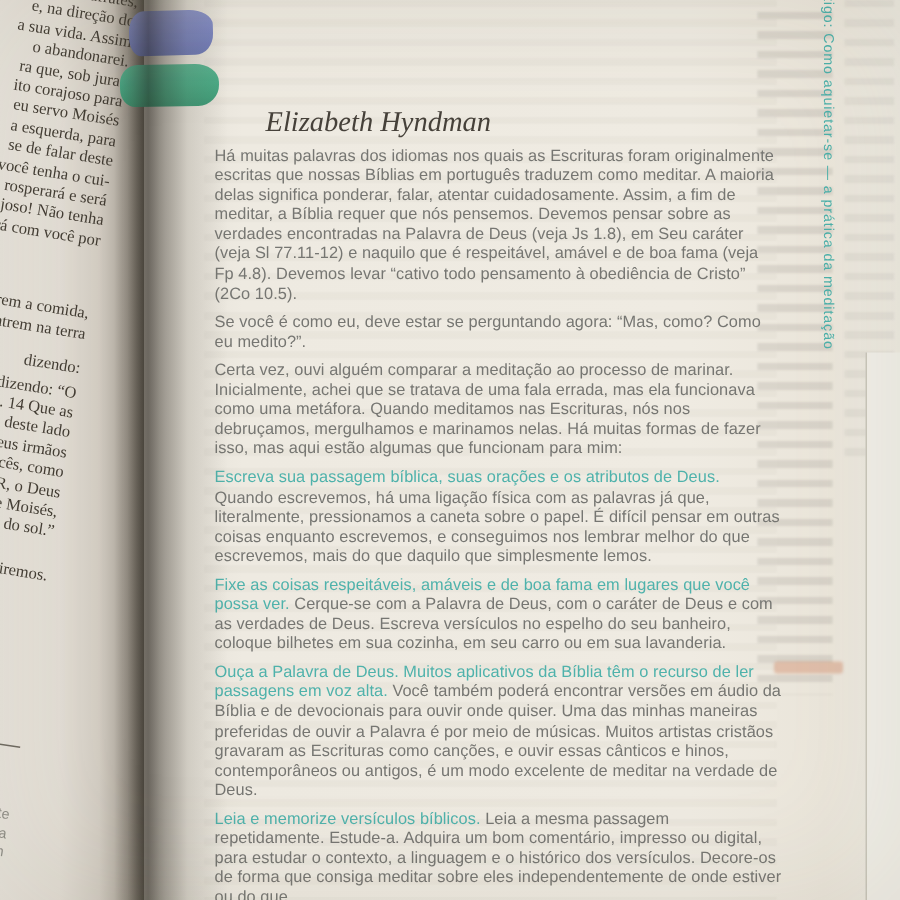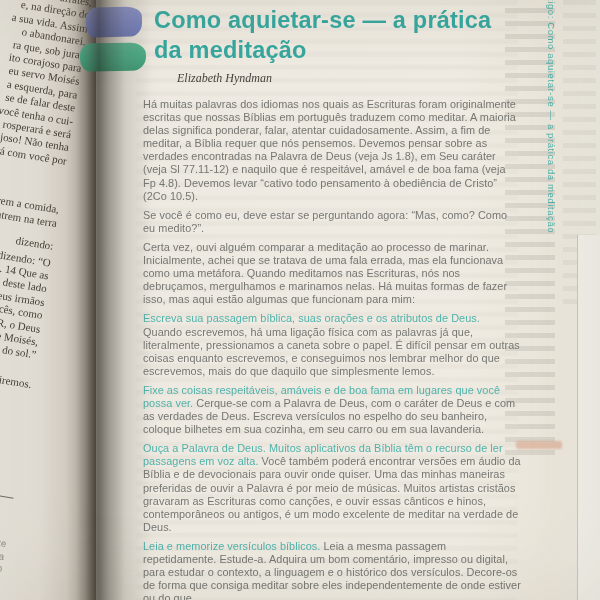--- a/index.html
+++ b/index.html
@@ -29,21 +29,21 @@
     background:linear-gradient(180deg,#8a93cb 0%,#7d87c3 45%,#6e79b7 100%);
     border-radius:10px 16px 12px 8px / 14px 10px 14px 12px;}
   .brush-green{left:-16px;top:43px;width:66px;height:28px;transform:rotate(-1deg);
     background:linear-gradient(180deg,#57b491 0%,#49aa85 50%,#3e9c77 100%);
     border-radius:12px 16px 14px 10px / 12px 12px 14px 12px;}
 
   
   .title{position:absolute;left:58px;top:5px;width:404px;margin:0;
     font-size:23.5px;line-height:30px;font-weight:bold;letter-spacing:.2px;color:#35a79f;}
   .author{position:absolute;left:81px;top:71px;
-    font-family:"Liberation Serif","DejaVu Serif",serif;font-style:italic;font-size:12px;color:#46413a;}
+    font-family:"Liberation Serif","DejaVu Serif",serif;font-style:italic;font-size:19px;color:#46413a;}
   .body{position:absolute;left:47px;top:98px;width:378px;
     font-size:10.9px;line-height:13.1px;letter-spacing:.05px;color:#767672;}
   .body p{margin:0 0 6px 0;}
   .seg-lead{color:#4fb2ab;}
   .seg-italic{}
 
   
   .side-tab{position:absolute;left:450px;top:-2px;height:280px;
     writing-mode:vertical-rl;font-size:9.5px;letter-spacing:.6px;color:#4ab0aa;white-space:nowrap;}
 
@@ -111,24 +111,20 @@
 
   <div class="right-page">
     <div class="ghost ghost-main"></div>
     <div class="ghost ghost-a"></div>
     <div class="ghost ghost-b"></div>
     <div class="ghost ghost-name"></div>
 
     <div class="brush brush-blue"></div>
     <div class="brush brush-green"></div>
 
-    <h1 class="title" id="titleLines">
-        <div>Como aquietar-se — a prática</div>
-        <div>da meditação</div>
-      </h1>
     <div class="author">Elizabeth Hyndman</div>
     <div class="body" id="bodyPars">
         <p><span>Há muitas palavras dos idiomas nos quais as Escrituras foram originalmente escritas que nossas Bíblias em português traduzem como </span><span class="seg-italic">meditar</span><span>. A maioria delas significa </span><span class="seg-italic">ponderar, falar, atentar cuidadosamente</span><span>. Assim, a fim de meditar, a Bíblia requer que nós </span><span class="seg-italic">pensemos</span><span>. Devemos pensar sobre as verdades encontradas na Palavra de Deus (veja Js 1.8), em Seu caráter (veja Sl 77.11-12) e naquilo que é respeitável, amável e de boa fama (veja Fp 4.8). Devemos levar “cativo todo pensamento à obediência de Cristo” (2Co 10.5).</span></p>
         <p><span>Se você é como eu, deve estar se perguntando agora: “Mas, como? Como eu medito?”.</span></p>
         <p><span>Certa vez, ouvi alguém comparar a meditação ao processo de marinar. Inicialmente, achei que se tratava de uma fala errada, mas ela funcionava como uma metáfora. Quando meditamos nas Escrituras, nós nos debruçamos, mergulhamos e marinamos nelas. Há muitas formas de fazer isso, mas aqui estão algumas que funcionam para mim:</span></p>
         <p><span class="seg-lead">Escreva sua passagem bíblica, suas orações e os atributos de Deus.</span><span> Quando escrevemos, há uma ligação física com as palavras já que, literalmente, pressionamos a caneta sobre o papel. É difícil pensar em outras coisas enquanto escrevemos, e conseguimos nos lembrar melhor do que escrevemos, mais do que daquilo que simplesmente lemos.</span></p>
         <p><span class="seg-lead">Fixe as coisas respeitáveis, amáveis e de boa fama em lugares que você possa ver.</span><span> Cerque-se com a Palavra de Deus, com o caráter de Deus e com as verdades de Deus. Escreva versículos no espelho do seu banheiro, coloque bilhetes em sua cozinha, em seu carro ou em sua lavanderia.</span></p>
         <p><span class="seg-lead">Ouça a Palavra de Deus. Muitos aplicativos da Bíblia têm o recurso de ler passagens em voz alta.</span><span> Você também poderá encontrar versões em áudio da Bíblia e de devocionais para ouvir onde quiser. Uma das minhas maneiras preferidas de ouvir a Palavra é por meio de músicas. Muitos artistas cristãos gravaram as Escrituras como canções, e ouvir essas cânticos e hinos, contemporâneos ou antigos, é um modo excelente de meditar na verdade de Deus.</span></p>
         <p><span class="seg-lead">Leia e memorize versículos bíblicos.</span><span> Leia a mesma passagem repetidamente. Estude-a. Adquira um bom comentário, impresso ou digital, para estudar o contexto, a linguagem e o histórico dos versículos. Decore-os de forma que consiga meditar sobre eles independentemente de onde estiver ou do que</span></p>
       </div>

